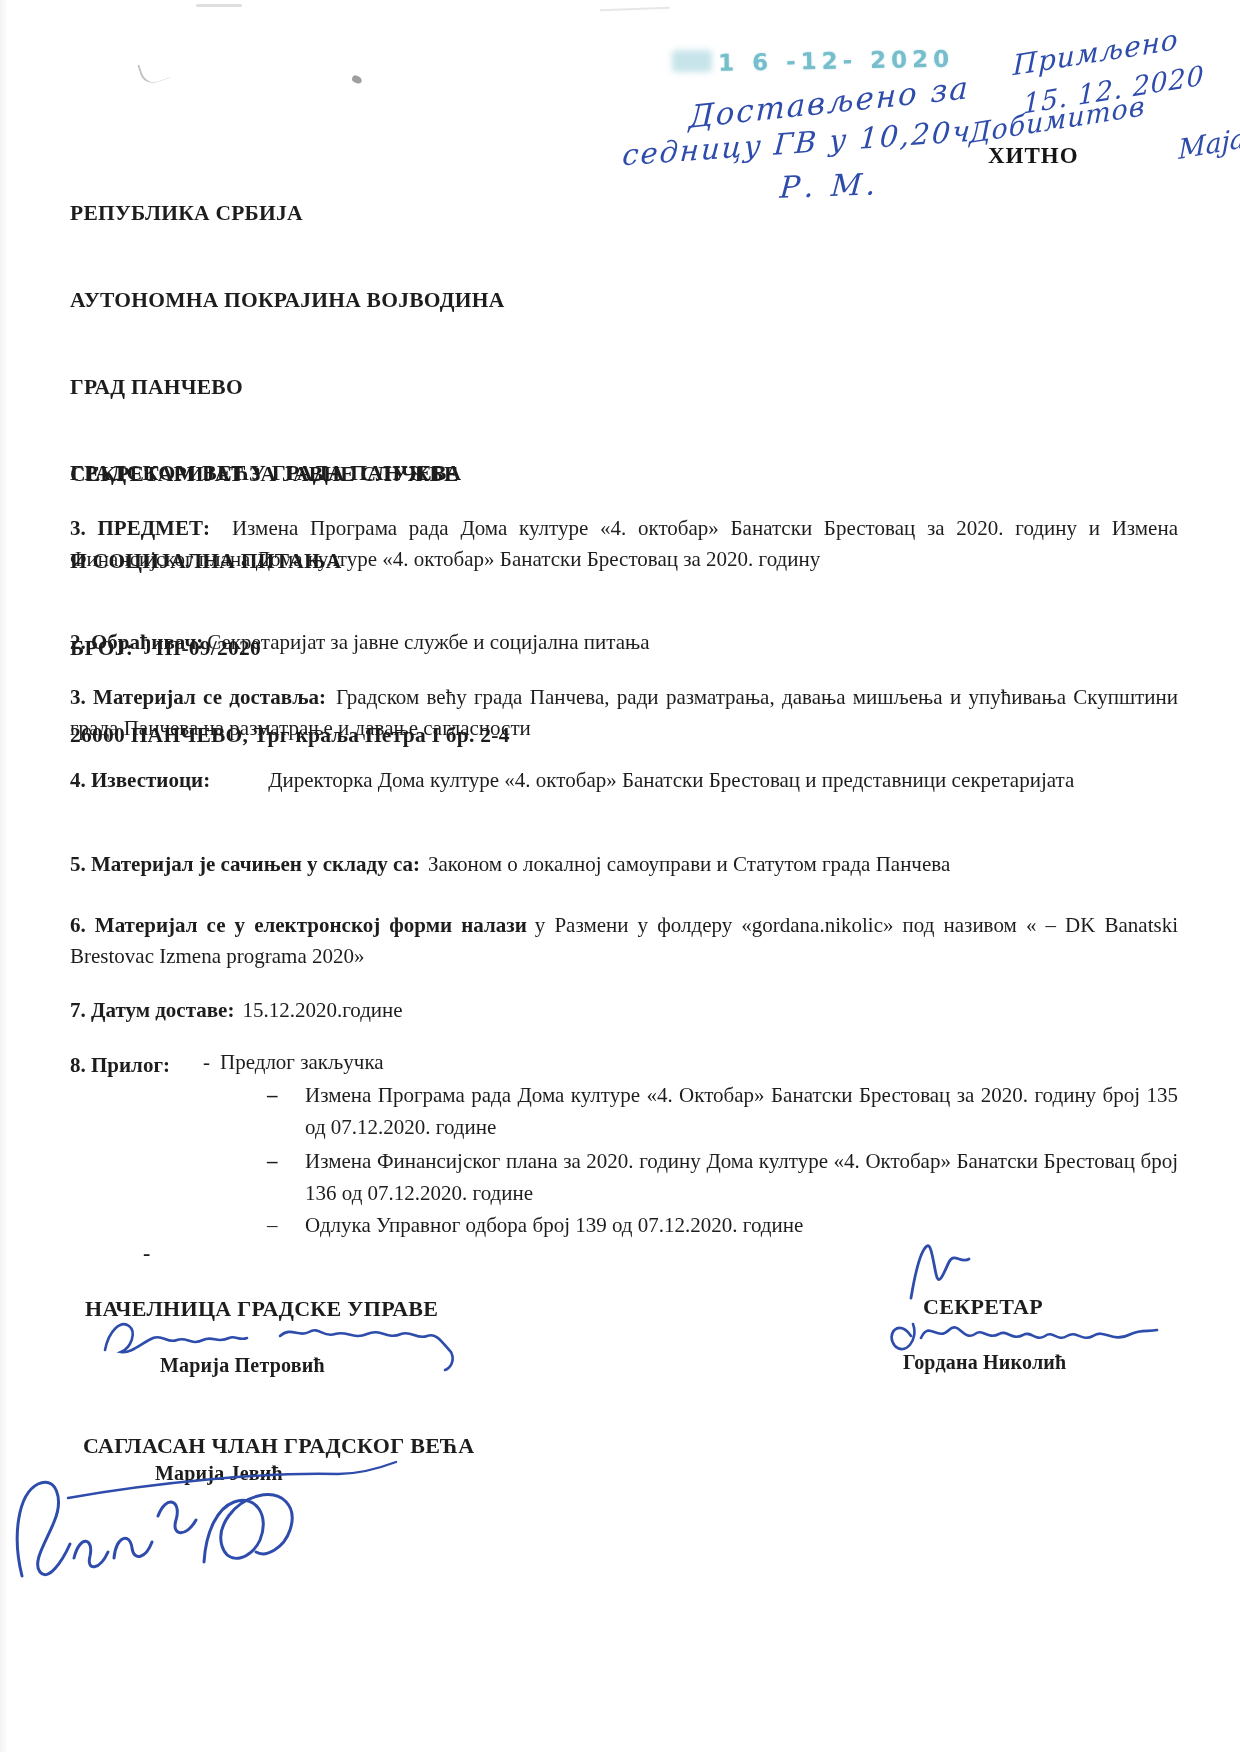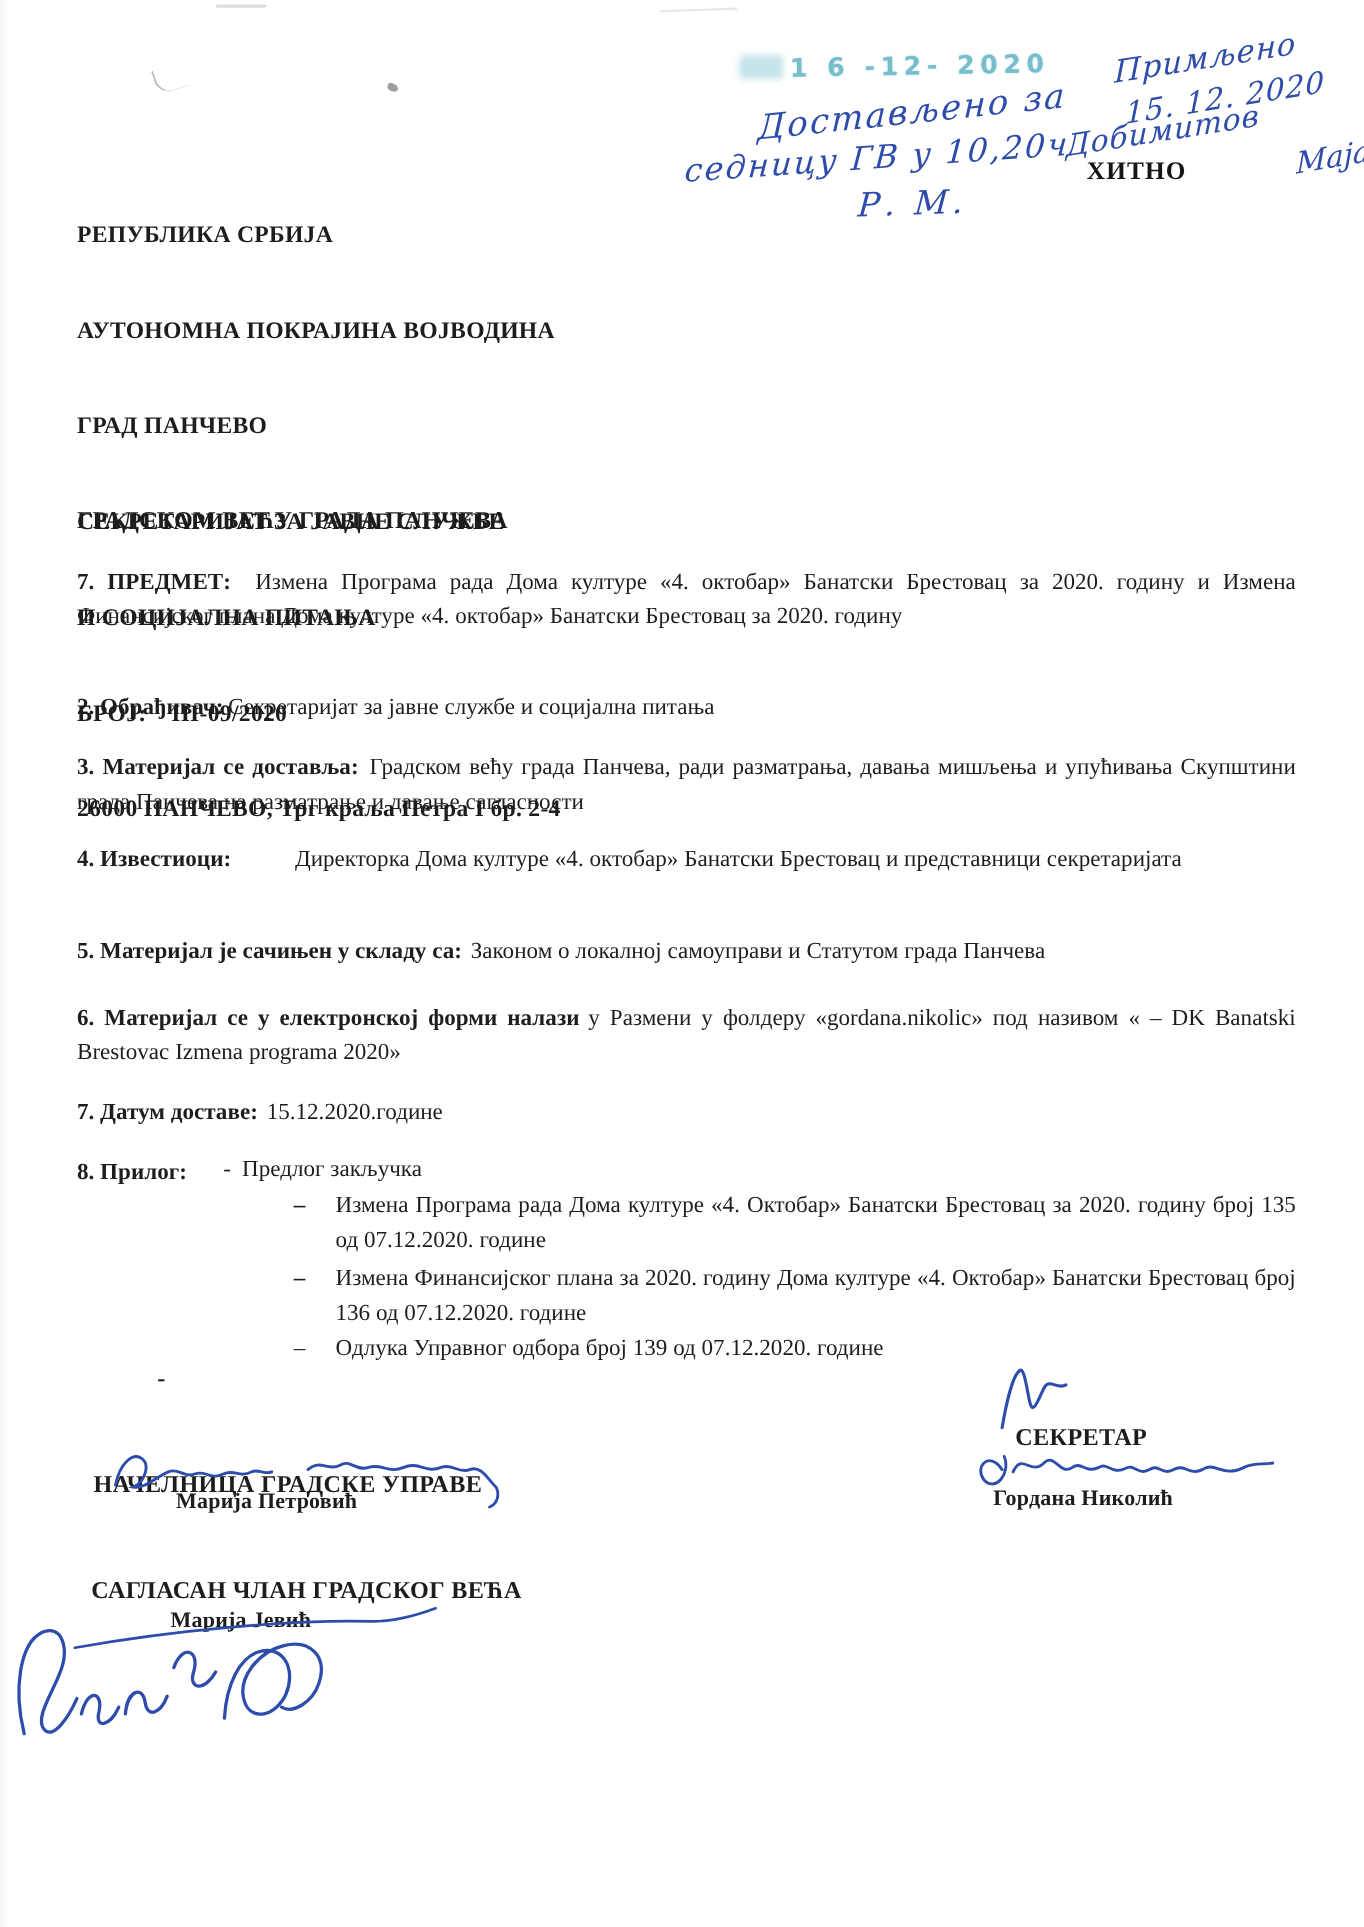--- a/index.html
+++ b/index.html
@@ -42,21 +42,21 @@
   .att-row { position:absolute; left:267px; width:911px; display:flex; font-size:21px; line-height:32px; }
   .att-row .d { width:38px; flex:0 0 38px; font-weight:bold; }
   .att-row.thin .d { font-weight:normal; }
   .att-row .atext { flex:1; text-align:justify; }
   .r1 { top:1079px; } .r2 { top:1145px; } .r3 { top:1209px; }
 
   .stray-dash { position:absolute; left:143px; top:1240px; font-size:22px; font-weight:bold; }
 
   .sig-title { position:absolute; font-weight:bold; font-size:22px; letter-spacing:.3px; }
   .sig-name  { position:absolute; font-weight:bold; font-size:20px; letter-spacing:.2px; }
-  .t-nacelnica { left:85px;  top:1336px; }
+  .t-nacelnica { left:85px;  top:1296px; }
   .n-petrovic  { left:160px; top:1354px; }
   .t-sekretar  { left:923px; top:1294px; }
   .n-nikolic   { left:903px; top:1351px; }
   .t-saglasan  { left:83px;  top:1417px;margin-top:16px; }
   .n-jevic     { left:155px; top:1462px; }
 
   .sig-svg { position:absolute; pointer-events:none; }
   .svg-petrovic { left:95px;  top:1308px; }
   .svg-sek-top  { left:903px; top:1238px; }
   .svg-sekretar { left:883px; top:1308px; }
@@ -113,21 +113,21 @@
     <div>ГРАД ПАНЧЕВО</div>
     <div>СЕКРЕТАРИЈАТ ЗА ЈАВНЕ СЛУЖБЕ</div>
     <div>И СОЦИЈАЛНА ПИТАЊА</div>
     <div>БРОЈ:    III-09/2020</div>
     <div>26000 ПАНЧЕВО, Трг краља Петра I бр. 2-4</div>
   </div>
 
   <div class="recipient">ГРАДСКОМ ВЕЋУ ГРАДА ПАНЧЕВА</div>
 
   <p class="item i1">
-    <span class="lbl">7. ПРЕДМЕТ:</span><span class="txt">Измена Програма рада Дома културе «4. октобар» Банатски Брестовац за 2020. годину  и Измена Финансијског плана  Дома културе  «4. октобар» Банатски Брестовац за 2020. годину</span>
+    <span class="lbl">3. ПРЕДМЕТ:</span><span class="txt">Измена Програма рада Дома културе «4. октобар» Банатски Брестовац за 2020. годину  и Измена Финансијског плана  Дома културе  «4. октобар» Банатски Брестовац за 2020. годину</span>
   </p>
   <p class="item i2">
     <span class="lbl">2. Обрађивач:</span><span class="txt">Секретаријат за јавне службе и социјална питања</span>
   </p>
   <p class="item i3">
     <span class="lbl">3. Материјал се доставља:</span><span class="txt">Градском већу града Панчева, ради разматрања, давања мишљења и упућивања Скупштини града Панчева на разматрање и давање сагласности</span>
   </p>
   <p class="item i4">
     <span class="lbl">4. Известиоци:</span><span class="txt">Директорка Дома културе «4. октобар» Банатски Брестовац  и представници секретаријата</span>
   </p>

